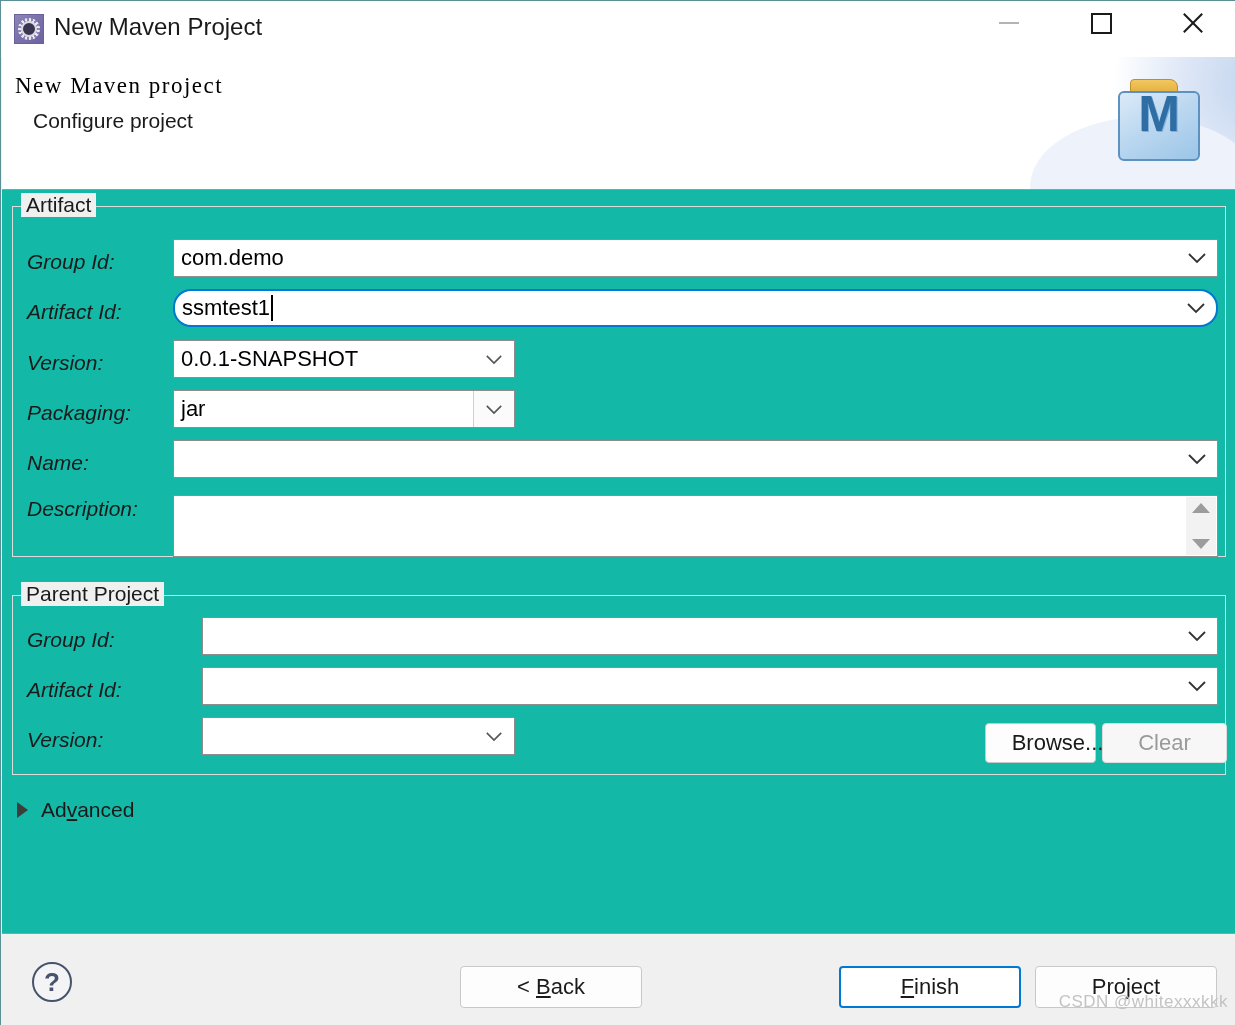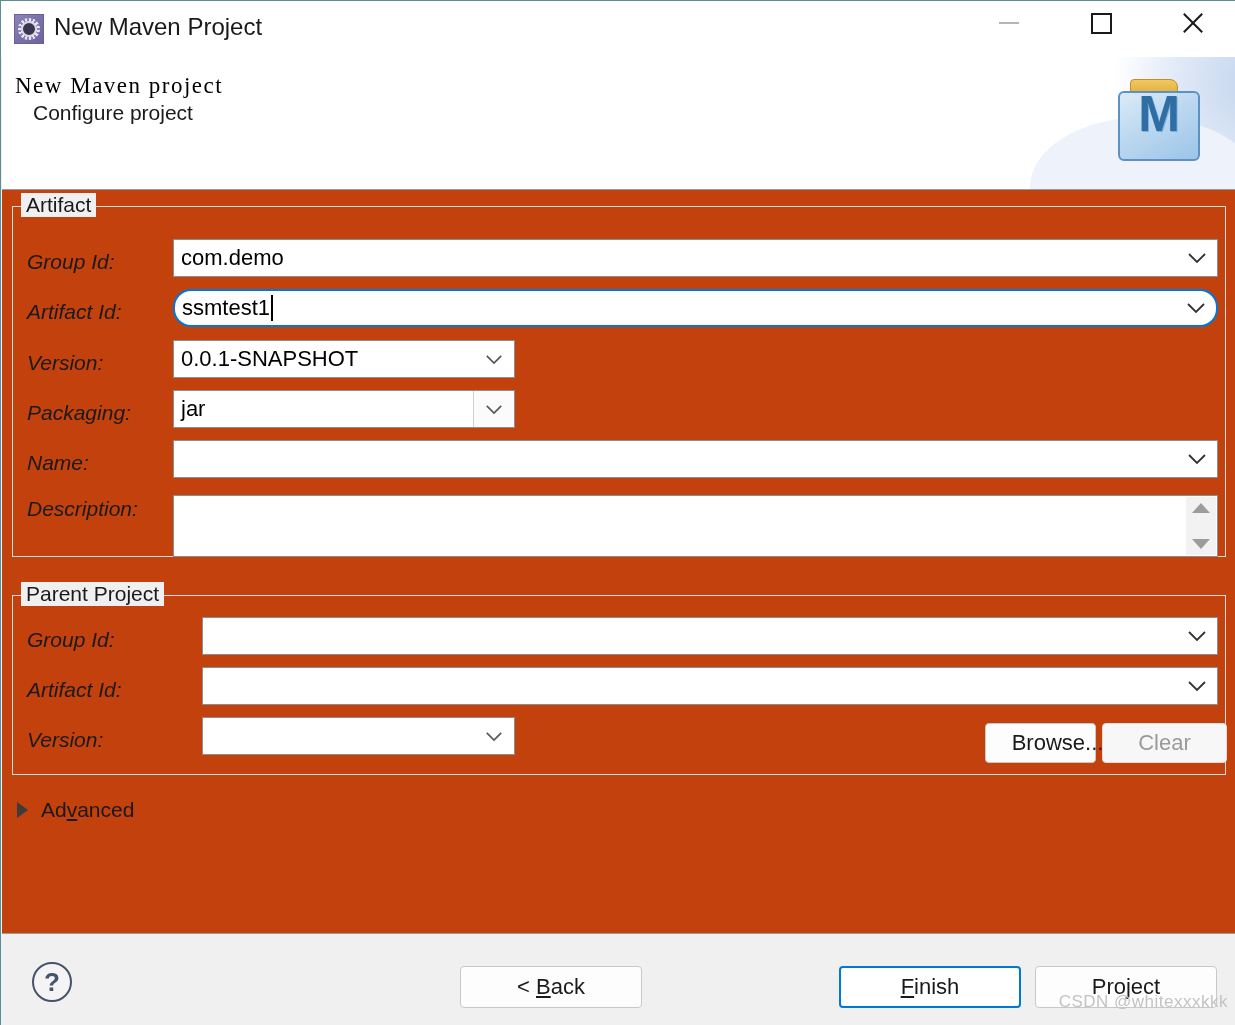--- a/index.html
+++ b/index.html
@@ -108,21 +108,21 @@
     position: absolute;
     left: 13px; top: 16px;
     font-family: "Liberation Serif", serif;
     font-size: 23px;
     letter-spacing: 1.5px;
     color: #000000;
     white-space: nowrap;
   }
   .header-sub {
     position: absolute;
-    left: 31px; top: 44px;
+    left: 31px; top: 52px;
     font-size: 21px;
     color: #1a1a1a;
     white-space: nowrap;
   }
   .header-art {
     position: absolute;
     right: 0; top: 0;
     width: 156px; height: 132px;
     background:
       radial-gradient(circle at 115% 20%, #c2d4ee 0%, #dce6f6 35%, #ffffff 70%);
@@ -175,21 +175,21 @@
     width: 1234px; height: 1px;
     background: #9a9a9a;
   }
 
   
   .body-area {
     position: absolute;
     left: 1px; top: 189px;
     width: 1234px;
     height: 743px;
-    background: #c2410c;
+    background: #14b8a6;
   }
 
   .groupbox {
     position: absolute;
     border: 1px solid #dcdcdc;
     box-sizing: border-box;
     background: transparent;
   }
   .group-artifact { left: 10px; top: 16px; width: 1214px; height: 351px; }
   .group-parent   { left: 10px; top: 405px; width: 1214px; height: 180px; }

